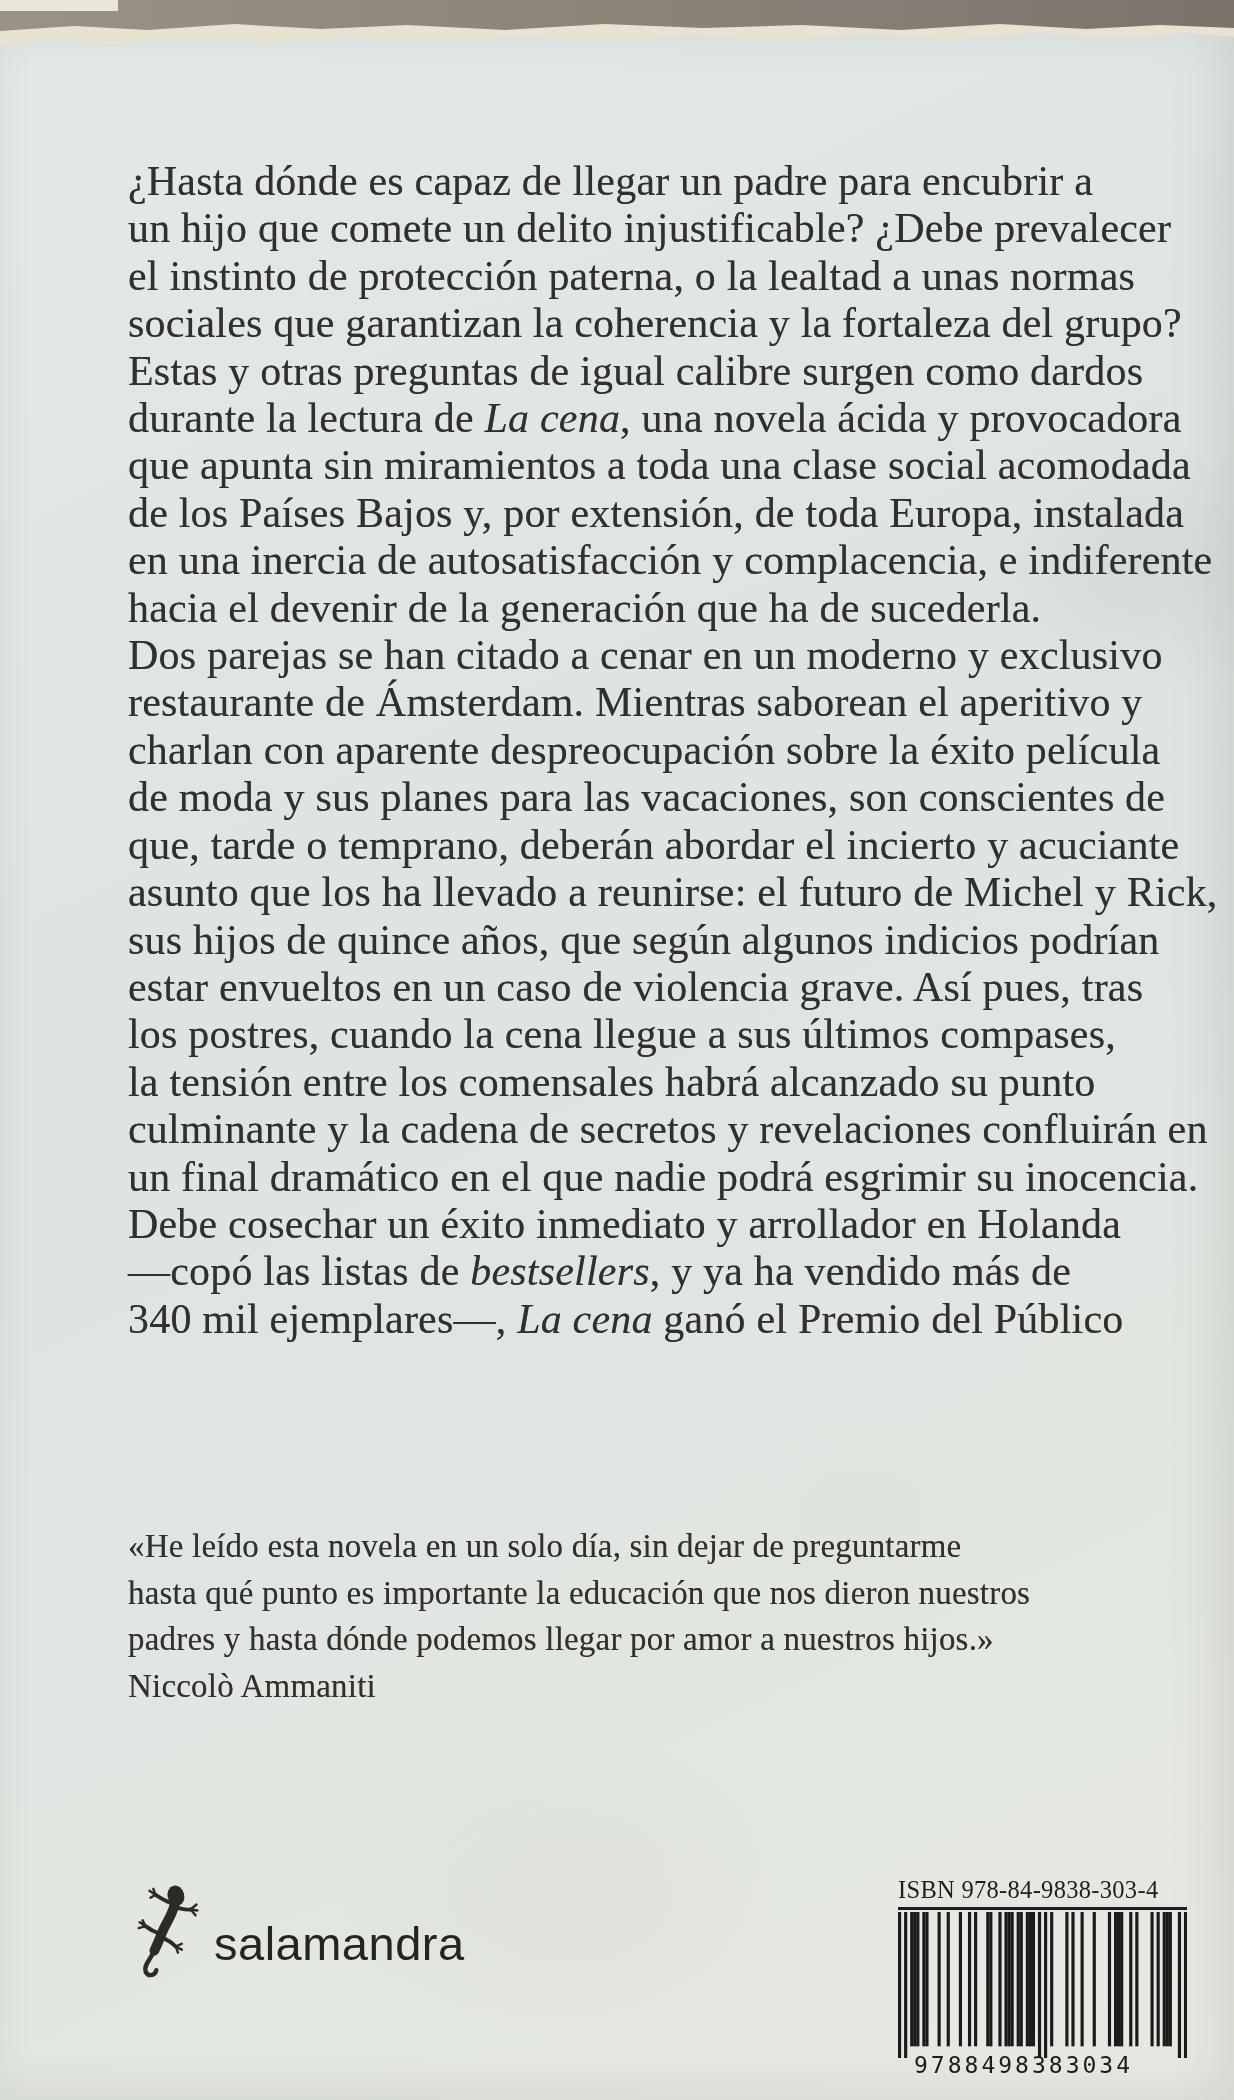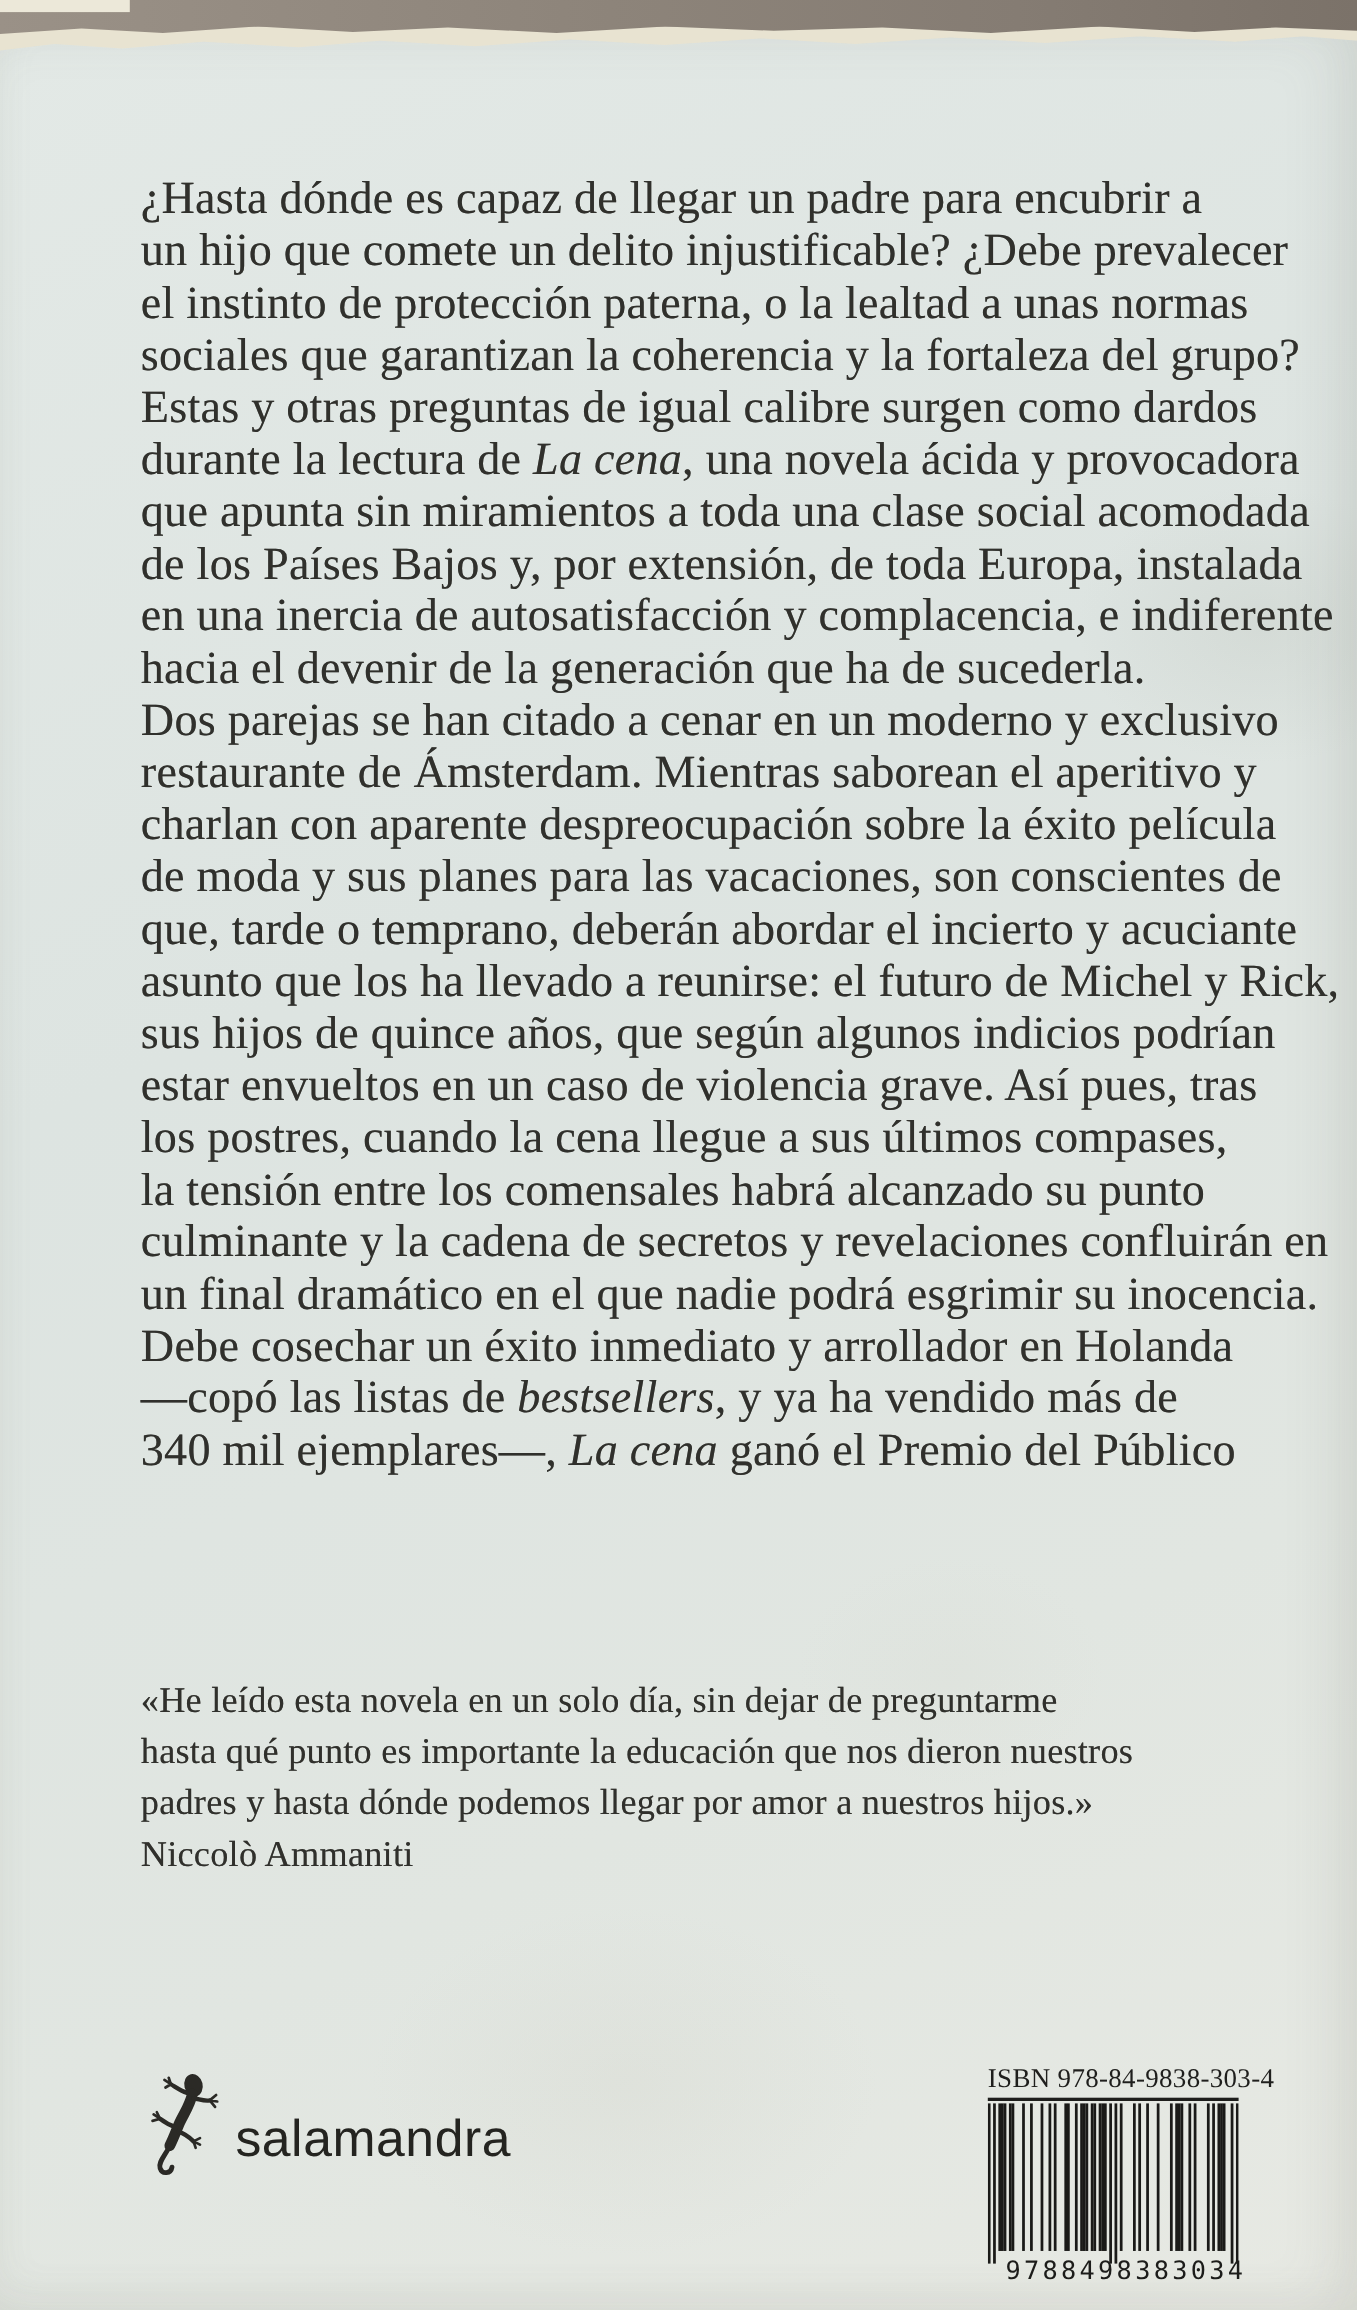--- a/index.html
+++ b/index.html
@@ -22,21 +22,21 @@
   .bl{white-space:nowrap;font-family:"Liberation Serif","DejaVu Serif",serif;
     font-size:42px;line-height:47.4px;color:#30302c;letter-spacing:.2px;
     text-shadow:0 0 .5px rgba(45,45,40,.55);}
   .it{font-style:italic;}
   .quote{position:absolute;left:128px;top:1480px;margin-top:13px;}
   .quote .bl{font-size:33px;line-height:46.5px;}
   .logo{position:absolute;left:136px;top:1852px;display:flex;align-items:flex-end;}
   .lizard{width:72px;height:98px;}
   .wordmark{font-family:"Liberation Sans","DejaVu Sans",sans-serif;font-size:47px;
     color:#242420;margin-left:6px;margin-bottom:10px;letter-spacing:.5px;margin-top:34px;}
-  .barcode{position:absolute;left:898px;top:1846px;width:228px;}
+  .barcode{position:absolute;left:898px;top:1846px;width:289px;}
   .isbn{font-family:"Liberation Serif","DejaVu Serif",serif;font-size:24.5px;color:#1f1f1d;
     white-space:nowrap;letter-spacing:.3px;}
   .rule{height:3px;background:#1e1e1c;margin-top:3px;}
   .bars{display:block;width:100%;height:146px;margin-top:2px;fill:#1a1a18;}
   .digits{display:flex;padding:0 14px 0 16px;margin-top:-6px;
     font-family:"DejaVu Sans Mono","Liberation Mono",monospace;font-size:23px;color:#1c1c1a;}
   .digits span{letter-spacing:3px;}
 </style>
 </head>
 <body>

